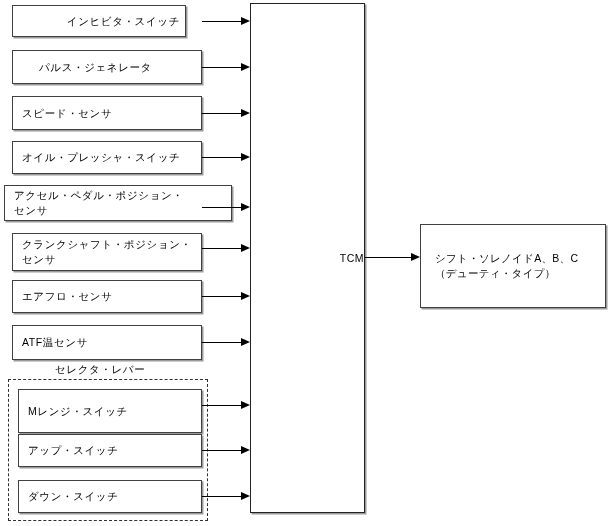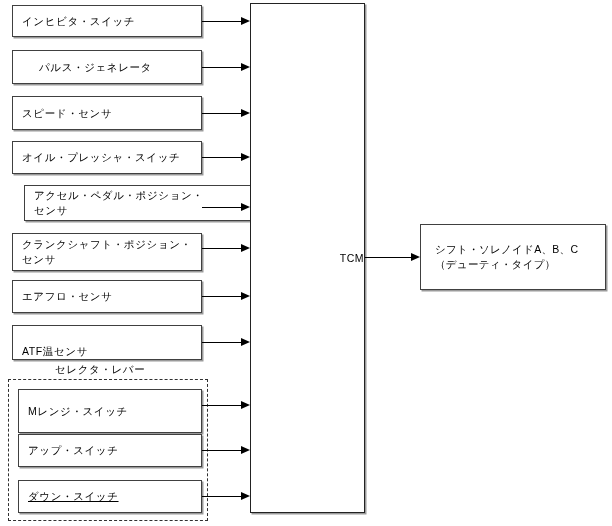--- a/index.html
+++ b/index.html
@@ -85,75 +85,75 @@
     border-top: 4.5px solid transparent;
     border-bottom: 4.5px solid transparent;
     border-left: 9px solid #000000;
   }
 </style>
 </head>
 <body>
 
 <div id="canvas">
 
-  <div class="box" style="left:12px; top:5px; width:190px; height:32px;">
+  <div class="box" style="left:12px; top:5px; width:174px; height:32px;justify-content:flex-end;">
     <span class="txt">インヒビタ・スイッチ</span>
   </div>
 
   <div class="box" style="left:12px; top:50px; width:190px; height:34px;padding-left:17px;">
     <span class="txt">パルス・ジェネレータ</span>
   </div>
 
   <div class="box" style="left:12px; top:96px; width:190px; height:34px;">
     <span class="txt">スピード・センサ</span>
   </div>
 
   <div class="box" style="left:12px; top:141px; width:190px; height:33px;">
     <span class="txt">オイル・プレッシャ・スイッチ</span>
   </div>
 
-  <div class="box" style="left:24px; top:185px; width:228px; height:36px;">
+  <div class="box" style="left:4px; top:185px; width:228px; height:36px;">
     <span class="txt">アクセル・ペダル・ポジション・
 センサ</span>
   </div>
 
   <div class="box" style="left:12px; top:233px; width:190px; height:38px;">
     <span class="txt">クランクシャフト・ポジション・
 センサ</span>
   </div>
 
   <div class="box" style="left:12px; top:280px; width:190px; height:33px;">
     <span class="txt">エアフロ・センサ</span>
   </div>
 
-  <div class="box" style="left:12px; top:325px; width:190px; height:35px;align-items:flex-end;">
+  <div class="box" style="left:12px; top:325px; width:190px; height:35px;">
     <span class="txt">ATF温センサ</span>
   </div>
 
   <div class="group-label" style="left:19px; top:363px;margin-left:36px;">セレクタ・レバー</div>
 
   <div class="group-dashed" style="left:8px; top:379px; width:200px; height:142px;"></div>
 
   <div class="box" style="left:18px; top:389px; width:184px; height:44px;">
     <span class="txt">Mレンジ・スイッチ</span>
   </div>
 
   <div class="box" style="left:18px; top:434px; width:184px; height:33px;">
     <span class="txt">アップ・スイッチ</span>
   </div>
 
-  <div class="box" style="left:18px; top:480px; width:184px; height:33px;text-decoration:underline;">
+  <div class="box" style="left:18px; top:480px; width:184px; height:33px;">
     <span class="txt">ダウン・スイッチ</span>
   </div>
 
   <div class="tcm-box" style="left:250px; top:3px; width:115px; height:510px;">
     <span class="txt">TCM</span>
   </div>
 
-  <div class="box out-box" style="left:420px; top:224px; width:186px; height:66px;">
+  <div class="box out-box" style="left:420px; top:224px; width:186px; height:84px;">
     <span class="txt">シフト・ソレノイドA、B、C
 （デューティ・タイプ）</span>
   </div>
 
   <div class="arrow" style="left:202px; top:21px; width:48px;">
     <span class="shaft" style="width:39px;"></span>
     <span class="head" style="left:39px;"></span>
   </div>
 
   <div class="arrow" style="left:202px; top:67px; width:48px;">

